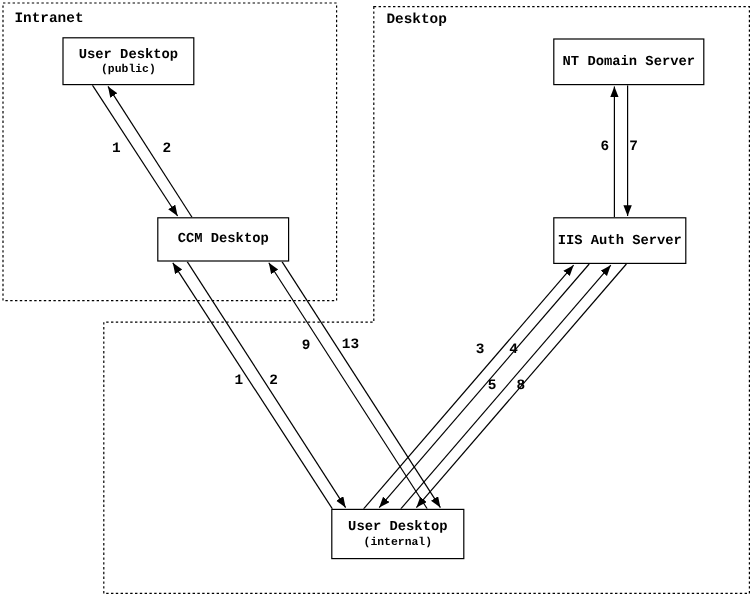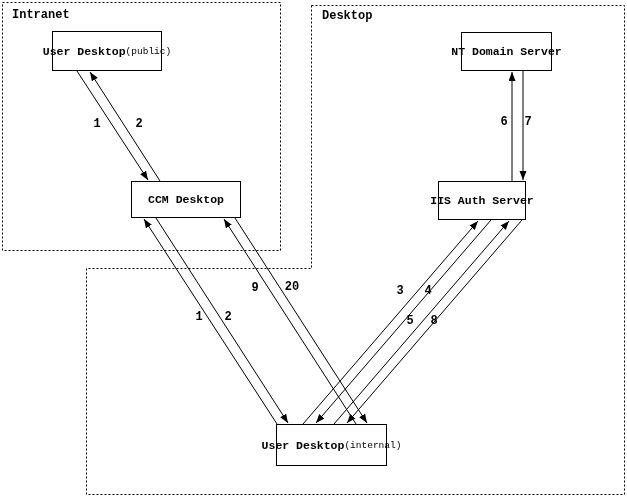--- a/index.html
+++ b/index.html
@@ -1,22 +1,22 @@
 <!DOCTYPE html>
 <html><head>
 <meta charset="utf-8">
 <style>
   html,body{margin:0;padding:0;background:#ffffff;}
   .stage{position:relative;width:627px;height:497px;background:#ffffff;
          font-family:"Liberation Mono","DejaVu Sans Mono",monospace;color:#000;overflow:hidden;}
   .wires{position:absolute;left:0;top:0;}
   .node{position:absolute;background:#ffffff;border:1.5px solid #000;box-sizing:border-box;
-        display:flex;align-items:center;justify-content:center;text-align:center;}
+        display:flex;flex-direction:column;align-items:center;justify-content:center;text-align:center;}
   .node-title{font-weight:bold;font-size:11.5px;line-height:13px;white-space:nowrap;}
-  .node-sub{font-weight:normal;font-size:9.5px;line-height:11px;white-space:nowrap;}
+  .node-sub{font-weight:bold;font-size:9.5px;line-height:11px;white-space:nowrap;}
   .zone-label{position:absolute;font-weight:bold;font-size:12px;line-height:13px;white-space:nowrap;}
   .edge-label{position:absolute;font-weight:bold;font-size:12px;line-height:12px;
               transform:translate(-50%,-50%);white-space:nowrap;}
 </style>
 </head>
 <body>
 
 <div class="stage">
 
   <svg class="wires" width="627" height="497" viewBox="0 0 627 497">
@@ -53,41 +53,41 @@
 
   <div class="node" style="left:52px;top:31px;width:110px;height:40px">
     <div class="node-title">User Desktop</div>
     <div class="node-sub">(public)</div>
   </div>
 
   <div class="node" style="left:131px;top:181px;width:110px;height:37px">
     <div class="node-title">CCM Desktop</div>
   </div>
 
-  <div class="node" style="left:461px;top:32px;width:91px;height:39px">
+  <div class="node" style="left:461px;top:32px;width:126px;height:39px">
     <div class="node-title">NT Domain Server</div>
   </div>
 
-  <div class="node" style="left:438px;top:181px;width:88px;height:39px">
+  <div class="node" style="left:461px;top:181px;width:111px;height:39px">
     <div class="node-title">IIS Auth Server</div>
   </div>
 
   <div class="node" style="left:276px;top:424px;width:111px;height:42px">
     <div class="node-title">User Desktop</div>
     <div class="node-sub">(internal)</div>
   </div>
 
   <div class="edge-label" style="left:97px;top:124px">1</div>
   <div class="edge-label" style="left:139px;top:124px">2</div>
 
   <div class="edge-label" style="left:199px;top:317px">1</div>
   <div class="edge-label" style="left:228px;top:317px">2</div>
 
   <div class="edge-label" style="left:255px;top:288px">9</div>
-  <div class="edge-label" style="left:292px;top:287px">20</div>
+  <div class="edge-label" style="left:292px;top:287px">13</div>
 
   <div class="edge-label" style="left:400px;top:291px">3</div>
   <div class="edge-label" style="left:428px;top:291px">4</div>
 
   <div class="edge-label" style="left:410px;top:321px">5</div>
   <div class="edge-label" style="left:434px;top:321px">8</div>
 
   <div class="edge-label" style="left:504px;top:122px">6</div>
   <div class="edge-label" style="left:528px;top:122px">7</div>
 

